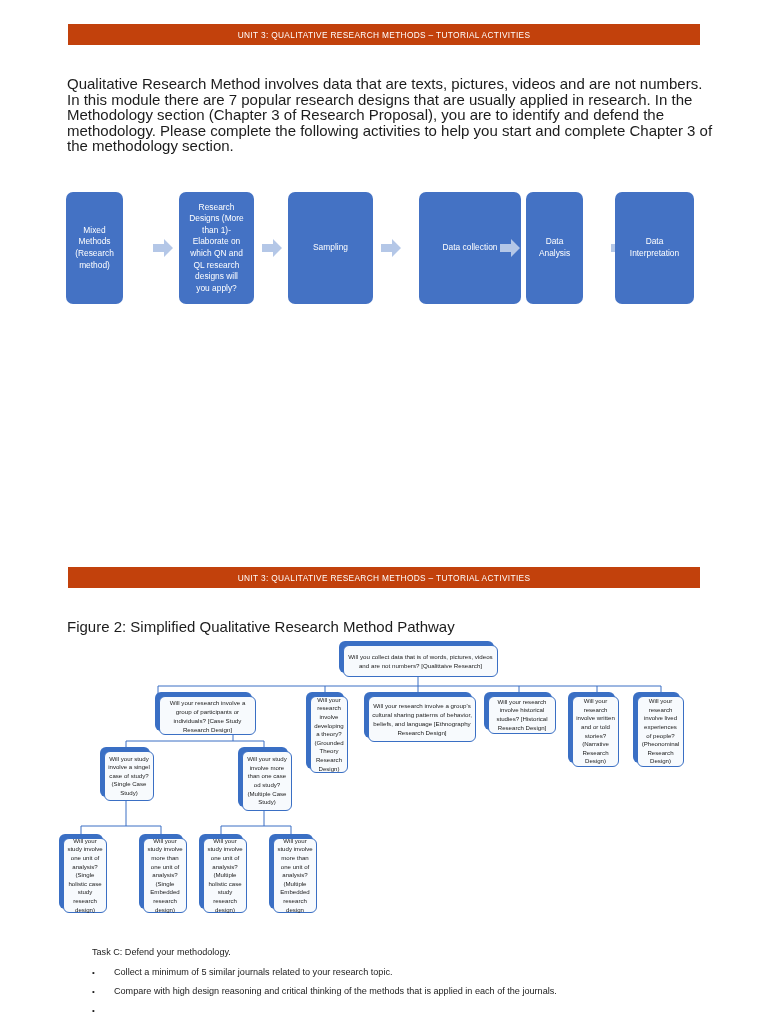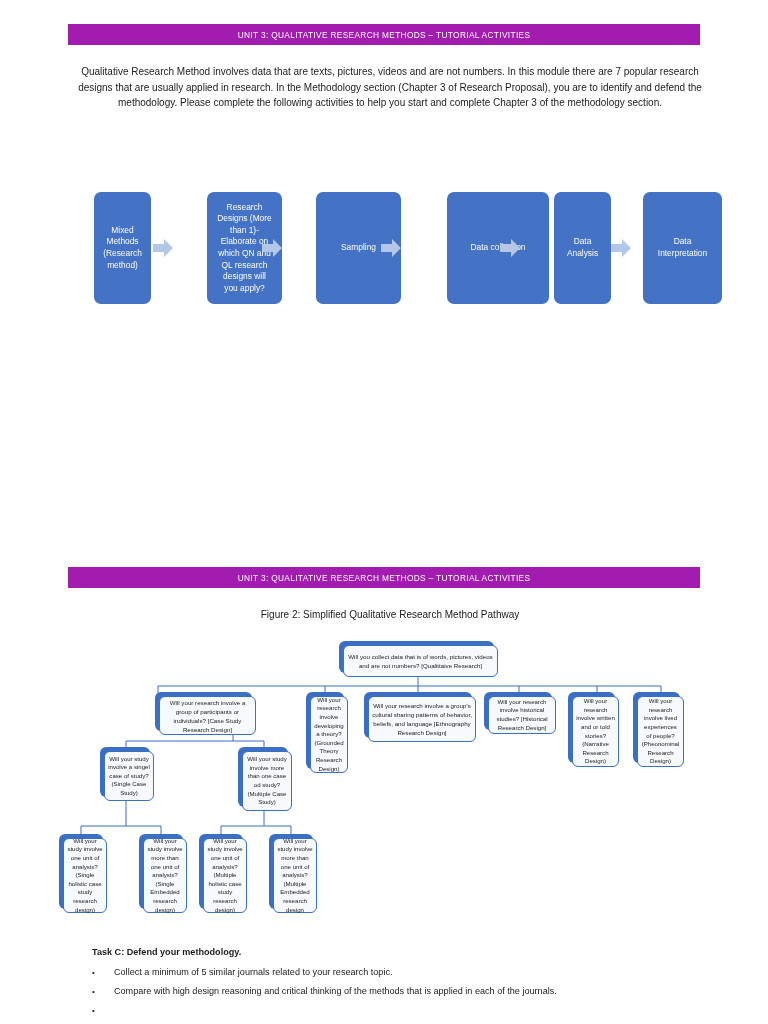--- a/index.html
+++ b/index.html
@@ -24,43 +24,44 @@
     width: 768px;
     height: 1024px;
   }
 
   
   .banner {
     position: absolute;
     left: 68px;
     width: 632px;
     height: 21px;
-    background: #a21caf;
+    background: #c2410c;
     color: #ffffff;
     font-family: "Liberation Sans", sans-serif;
     font-size: 8.3px;
     letter-spacing: 0.35px;
     display: flex;
     align-items: center;
     justify-content: center;
     text-align: center;
   }
   #banner-1 { top: 24px; }
   #banner-2 { top: 567px; }
 
   
   .body-text {
     position: absolute;
     left: 67px;
     width: 646px;
     font-family: "Liberation Sans", sans-serif;
-    font-size: 10px;
+    font-size: 15px;
     line-height: 15.5px;
     color: #1c1c1c;
-    text-align: center;
+    text-align: left;
+    margin-top: 12px;
   }
   #intro-paragraph { top: 64px; }
   #figure1-caption { top: 117px; }
   #figure2-caption { top: 607px; }
 
   
   .flow {
     position: absolute;
     left: 66px;
     top: 192px;
@@ -76,21 +77,20 @@
     color: #ffffff;
     font-family: "Liberation Sans", sans-serif;
     font-size: 8.4px;
     line-height: 11.6px;
     display: flex;
     align-items: center;
     justify-content: center;
     text-align: center;
     padding: 0 9px;
     box-sizing: border-box;
-    margin-left: 28px;
   }
   .flow-arrow {
     position: absolute;
     top: 46px;
     width: 20px;
     height: 20px;
     color: #B4C7E7;
   }
   .flow-arrow svg { display: block; }
 
@@ -147,21 +147,21 @@
   .task-block {
     position: absolute;
     left: 92px;
     top: 945px;
     width: 620px;
     font-family: "Liberation Sans", sans-serif;
     font-size: 9.1px;
     color: #1c1c1c;
   }
   .task-title {
-    font-weight: bold;
+    font-weight: normal;
     margin: 0 0 4px 0;
     line-height: 14px;
   }
   .task-list {
     list-style: none;
     margin: 0;
     padding: 0;
   }
   .task-list li {
     position: relative;

